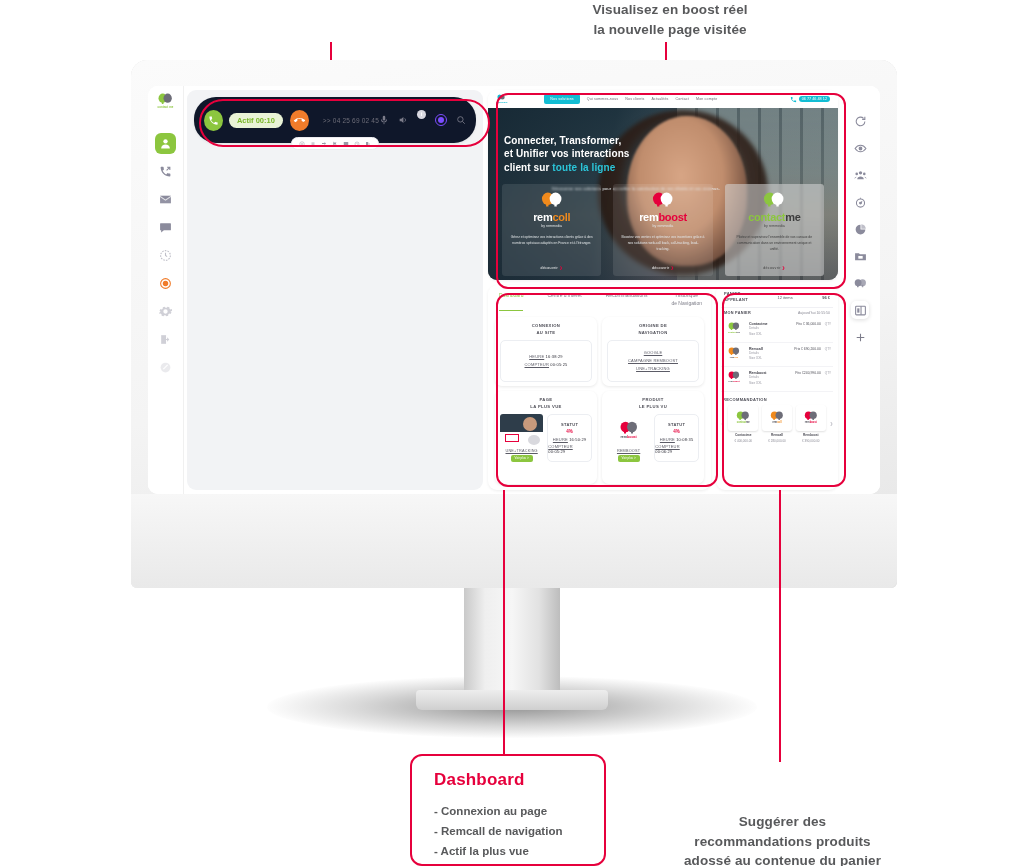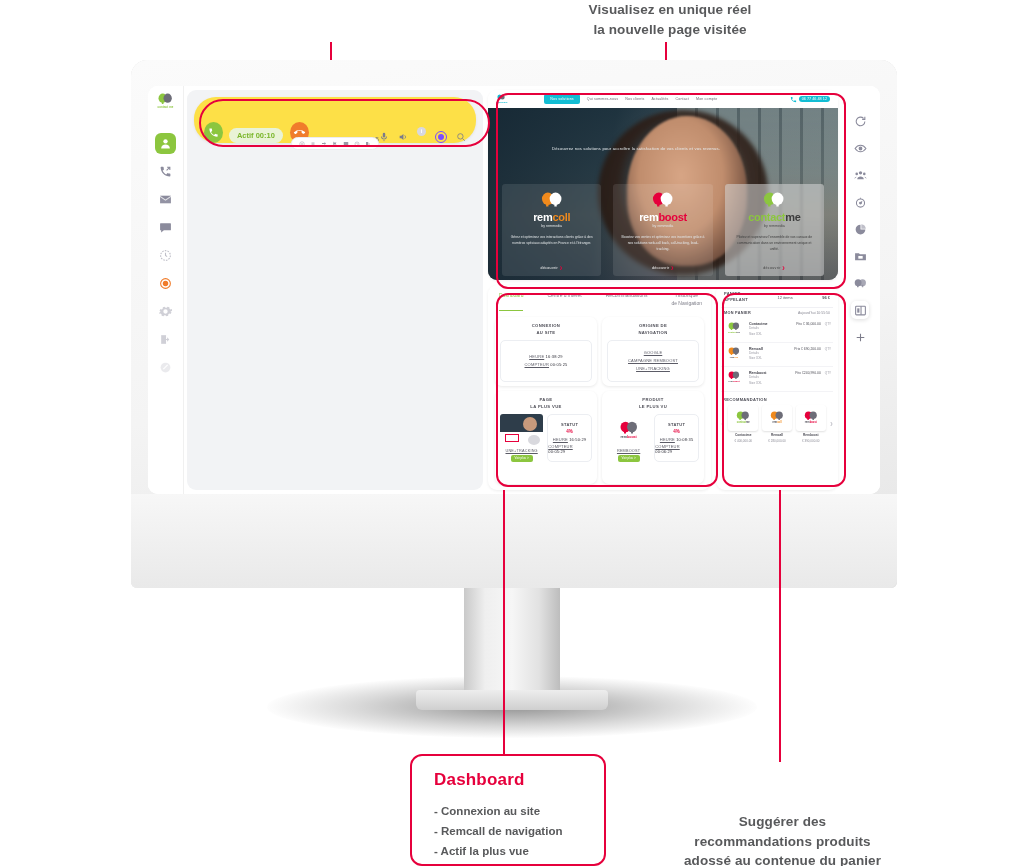--- a/index.html
+++ b/index.html
@@ -105,25 +105,25 @@
 
   .work-area { flex: 1; display: flex; gap: 5px; padding: 4px 3px 4px 3px; background:#fff;}
   .left-pane {
     width: 296px;
     background: #f2f3f5;
     border-radius: 9px;
     position: relative;
     padding: 7px;
   }
   .callbar {
-    background: #fde047;
+    background: #0f172a;
     border-radius: 22px;
     height: 46px;
     box-shadow: 0 1px 3px rgba(0,0,0,.07);
-    display: flex; align-items: flex-end;
+    display: flex; align-items: center;
     padding: 0 10px;
     position: relative;
   }
   .call-ic-green {
     width: 21px; height: 21px; border-radius: 50%;
     background: #8cc63f; color: #fff;
     display:flex; align-items:center; justify-content:center;
   }
   .call-ic-green svg { width: 11px; height: 11px; }
   .pill-actif {
@@ -347,21 +347,21 @@
   .dash-box ul { list-style:none; margin-top: 12px; }
   .dash-box li { color:#58595b; font-size: 11.5px; font-weight:bold; line-height: 1.72; }
 </style>
 </head>
 <body>
 
 <div class="stage">
 
   <div class="callout-line" style="left:330px; top:42px; height:78px;"></div>
 
-  <div class="callout" style="left:560px; top:0px; width:220px; white-space:pre-line;">Visualisez en unique réel
+  <div class="callout" style="left:560px; top:0px; width:220px; white-space:pre-line;">Visualisez en boost réel
 la nouvelle page visitée</div>
   <div class="callout-line" style="left:665px; top:42px; height:56px;"></div>
 
   <div class="monitor-body">
     <div class="monitor-bezel-grad"></div>
     <div class="webcam"></div>
   </div>
   <div class="monitor-chin"></div>
   <div class="stand-shadow"></div>
   <div class="stand-neck"></div>
@@ -545,20 +545,25 @@
                   </svg>
                 <span style="background:#12bdd4;color:#fff;padding:1px 3px;border-radius:4px;">06 77 46 48 12</span>
               </div>
             </div>
 
             <div class="hero">
               <div class="hero-window"></div>
               <div class="hero-hair"></div>
               <div class="hero-face"></div>
               <div class="hero-text">
+                <div class="hero-h1">
+                  <div>Connecter, Transformer,</div>
+                  <div>et Unifier vos interactions</div>
+                  <div><span>client sur </span><span class="accent">toute la ligne</span></div>
+                </div>
                 <div class="hero-sub">Découvrez nos solutions pour accroître la satisfaction de vos clients et vos revenus.</div>
               </div>
 
               <div class="hero-cards">
                 <div class="hero-card c1">
                   <svg viewBox="0 0 44 26" style="width:26px;height:16px;">
                     <ellipse cx="15" cy="11" rx="10" ry="10.5" fill="#f08a1d"></ellipse>
                       <rect x="12" y="17" width="4" height="7" fill="#f08a1d"></rect>
                     <ellipse cx="28" cy="11" rx="10" ry="10.5" fill="#ffffff"></ellipse>
                       <rect x="26" y="17" width="4" height="7" fill="#ffffff"></rect>
@@ -875,21 +880,21 @@
     <div class="ring" style="left:348px; top:207px; width:222px; height:194px; border-radius:12px;"></div>
     <div class="ring" style="left:574px; top:207px; width:124px; height:194px; border-radius:12px;"></div>
   </div>
 
   <div class="callout-line" style="left:503px; top:490px; height:264px;"></div>
   <div class="callout-line" style="left:779px; top:490px; height:272px;"></div>
 
   <div class="dash-box">
     <h3>Dashboard</h3>
     <ul>
-      <li>- Connexion au site</li>
+      <li>- Connexion au page</li>
       <li>- Remcall de navigation</li>
       <li>- Actif la plus vue</li>
       <li>- Produit le plus vue</li>
     </ul>
   </div>
 
   <div class="callout" style="left:655px; top:812px; width:255px; white-space:pre-line;">Suggérer des
 recommandations produits
 adossé au contenue du panier</div>
 

